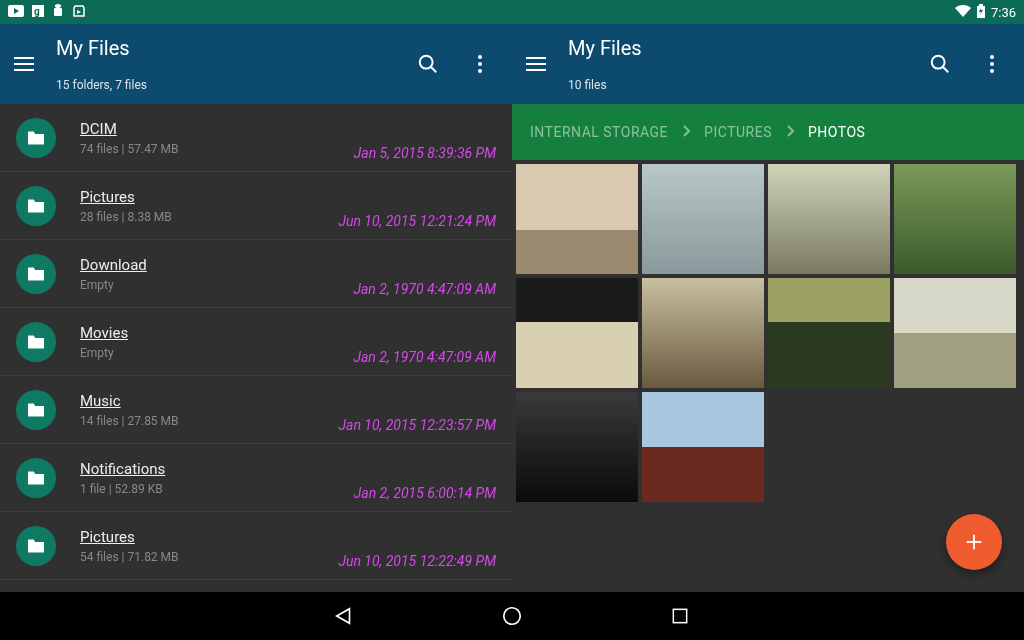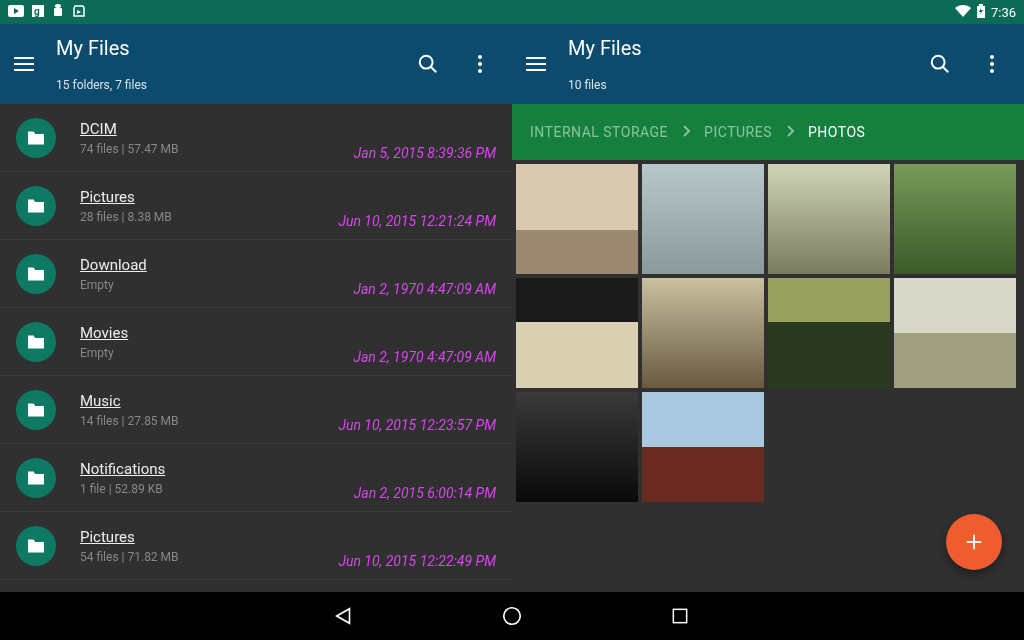--- a/index.html
+++ b/index.html
@@ -159,21 +159,21 @@
           <div class="row">
             <div class="folder-icon">
               <svg width="20" height="16" viewBox="0 0 24 20" fill="#fff">
                 <path d="M2 2h7l2 3h11v13H2z"></path>
               </svg>
             </div>
             <div class="row-text">
               <div class="row-title">Music</div>
               <div class="row-sub">14 files  |  27.85 MB</div>
             </div>
-            <div class="row-date">Jun 10, 2015 12:23:57 PM</div>
+            <div class="row-date">Jan 10, 2015 12:23:57 PM</div>
           </div>
           <div class="row">
             <div class="folder-icon">
               <svg width="20" height="16" viewBox="0 0 24 20" fill="#fff">
                 <path d="M2 2h7l2 3h11v13H2z"></path>
               </svg>
             </div>
             <div class="row-text">
               <div class="row-title">Notifications</div>
               <div class="row-sub">1 file  |  52.89 KB</div>

